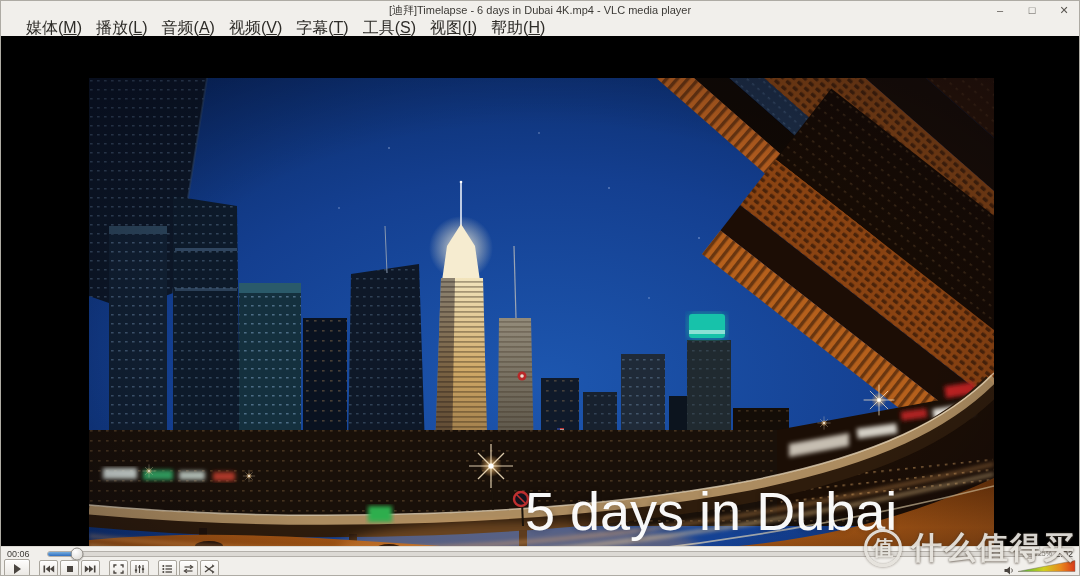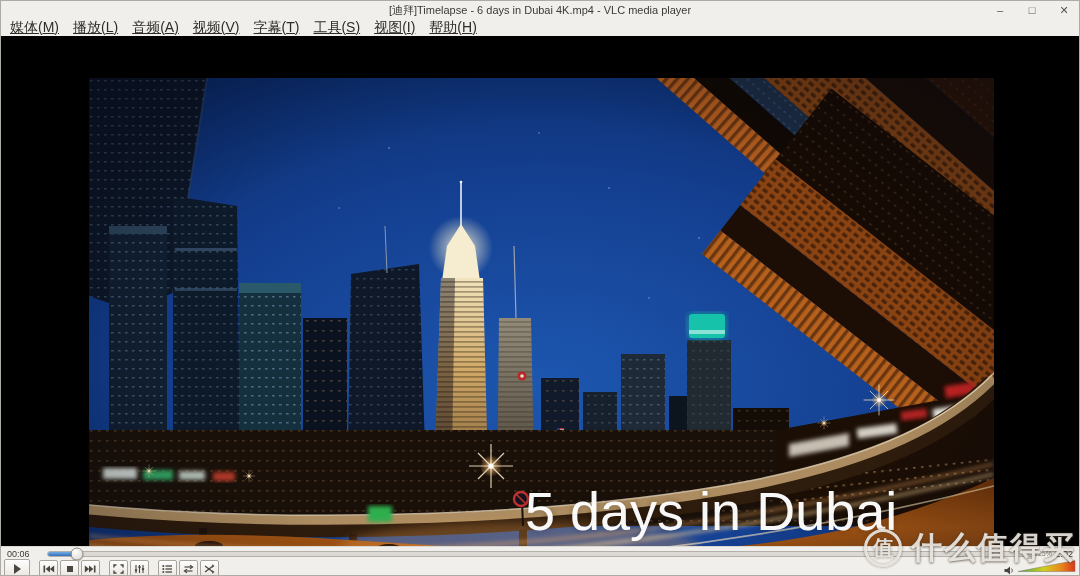--- a/index.html
+++ b/index.html
@@ -5,21 +5,21 @@
   html,body{margin:0;padding:0;background:#555;}
   .app{position:relative;width:1080px;height:576px;background:#f1efeb;overflow:hidden;
        font-family:"Liberation Sans",sans-serif;border:1px solid #aeaba4;box-sizing:border-box;}
   
   .titlebar{height:19px;display:flex;align-items:center;justify-content:center;position:relative;
             background:#f1efeb;font-size:11px;color:#3c3a36;}
   .win-controls{position:absolute;right:8px;top:0;height:100%;display:flex;gap:18px;align-items:center;
                 color:#5a5752;font-size:11px;line-height:1;}
   .win-controls span{width:14px;text-align:center;cursor:default;}
   
-  .menubar{height:16px;display:flex;align-items:center;padding-left:2px;font-size:14px;color:#2e2c28;text-decoration:underline;}
+  .menubar{height:16px;display:flex;align-items:center;padding-left:18px;font-size:16px;color:#2e2c28;}
   .menu-item{padding:0 7px;white-space:nowrap;}
   
   .video-area{position:absolute;top:35px;left:0;width:1078px;height:510px;background:#000;}
   .video-stage{position:absolute;left:88px;top:0;width:905px;height:510px;overflow:hidden;margin-top:42px;}
   .video-stage svg{display:block;}
   .video-title{position:absolute;left:436px;top:402px;font-size:54px;font-weight:400;color:#fff;
                letter-spacing:0px;text-shadow:0 0 6px rgba(0,0,20,.25);white-space:nowrap;opacity:.97;}
   
   .controls{position:absolute;left:0;top:545px;width:1078px;height:30px;background:#f1efeb;border-top:1px solid #dbd8d2;}
   .seek-row{display:flex;align-items:center;height:13px;padding:0 6px;gap:14px;}

